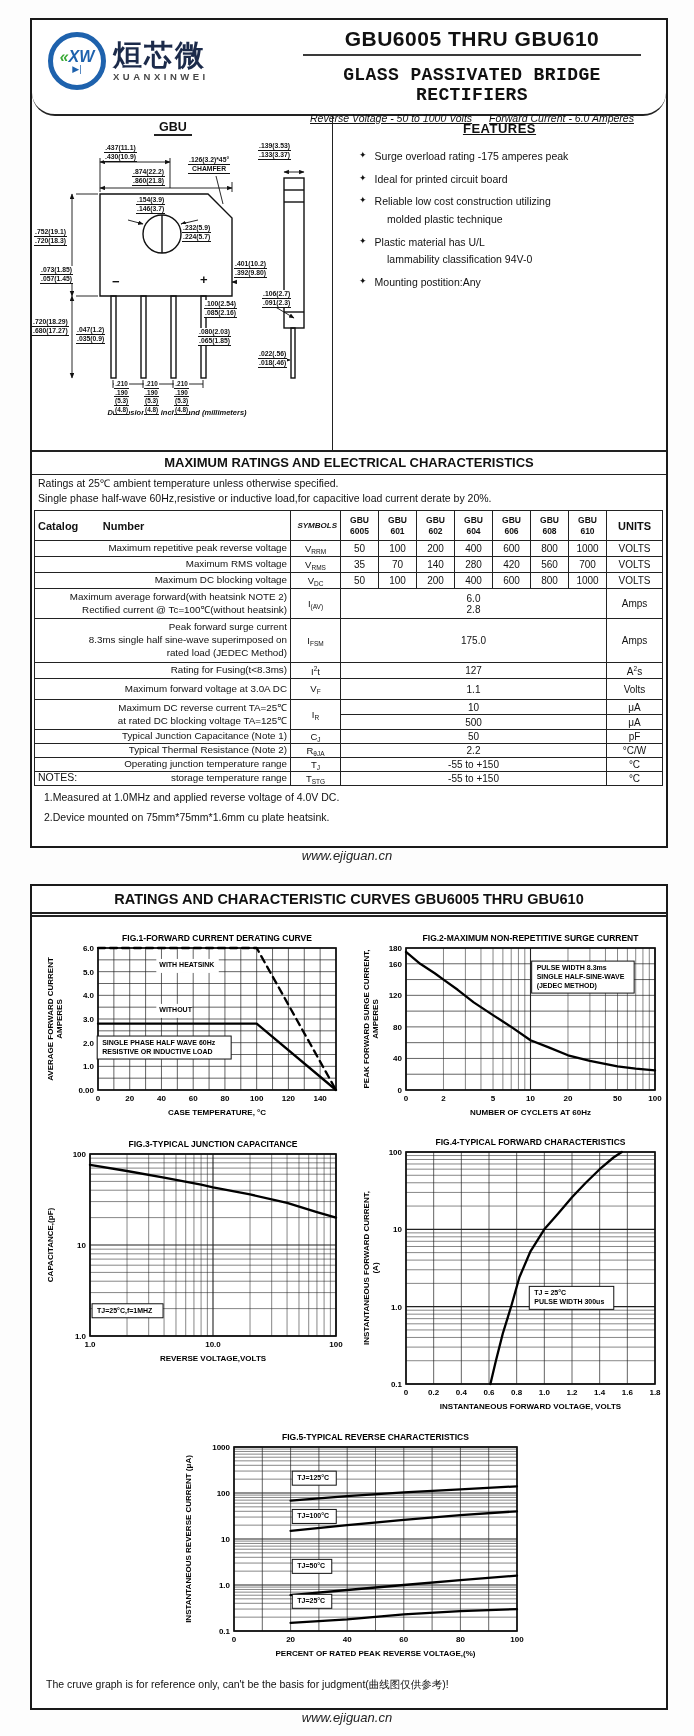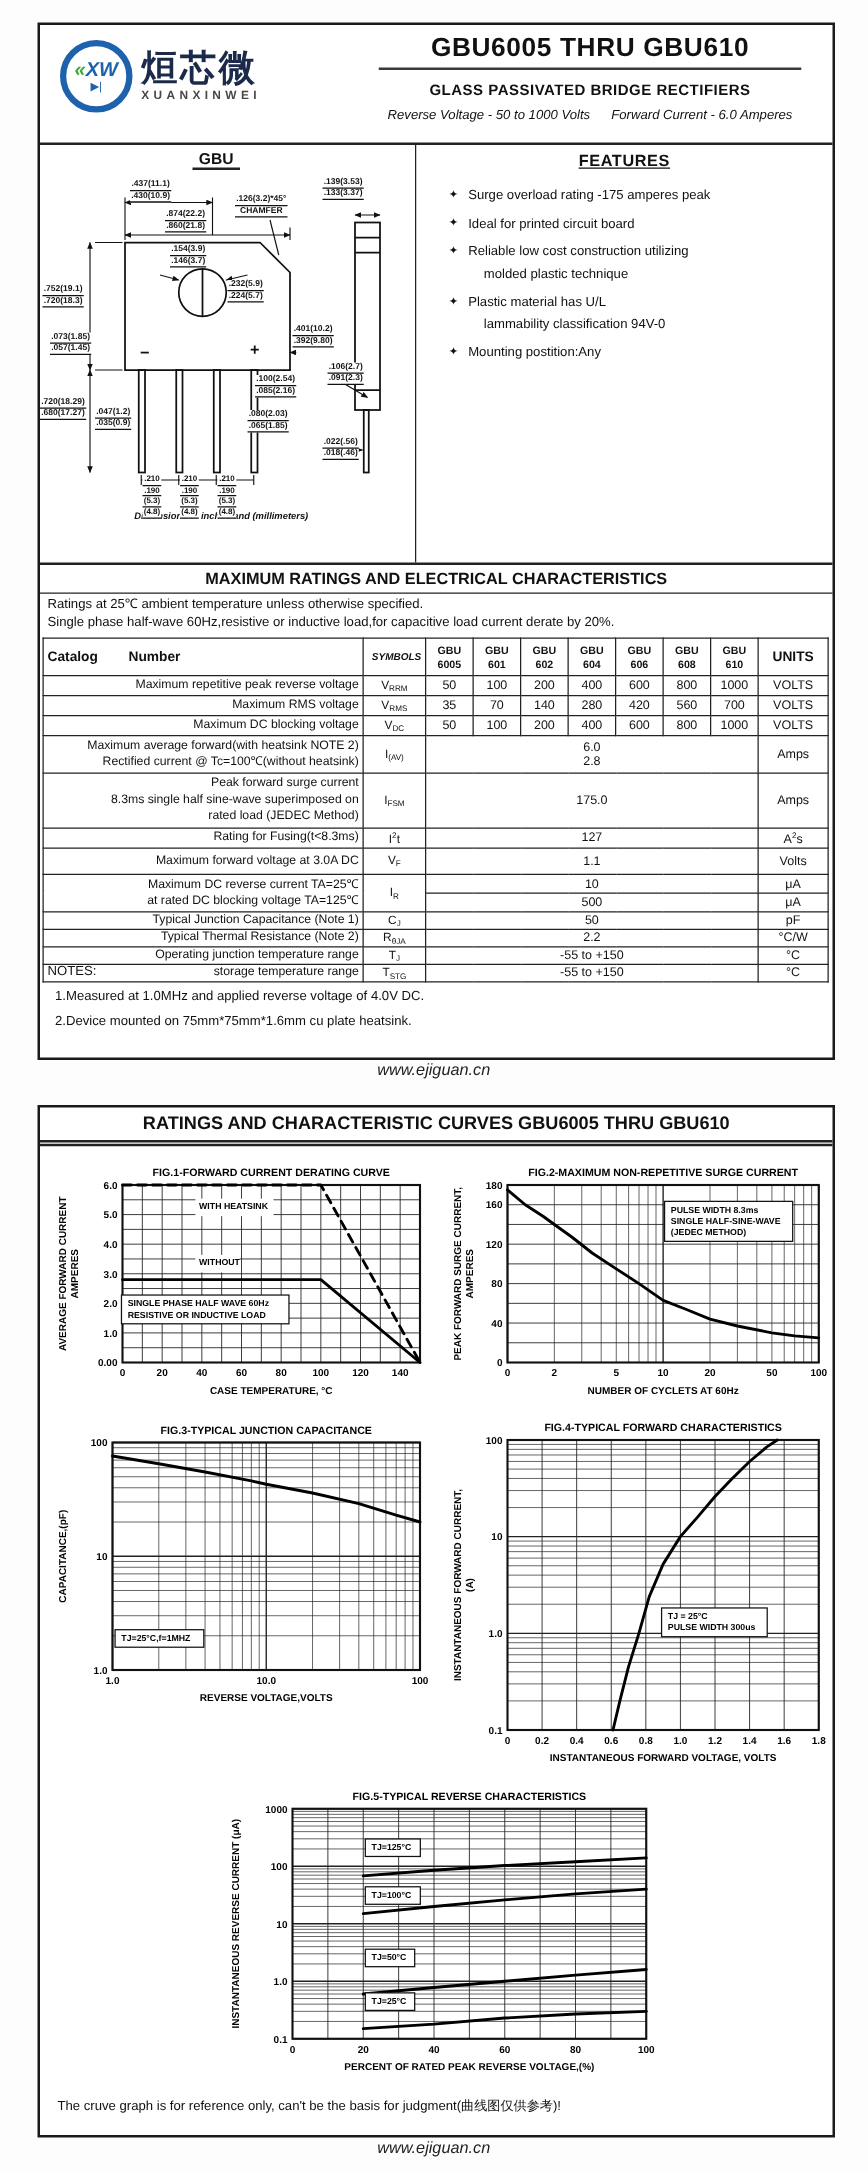--- a/index.html
+++ b/index.html
@@ -5,36 +5,36 @@
   html,body{margin:0;padding:0;}
   body{width:694px;height:1736px;position:relative;background:#fdfdfd;
        font-family:"Liberation Sans",sans-serif;color:#111;overflow:hidden;}
   .pagebox{position:absolute;left:30px;width:634px;border:2px solid #1a1a1a;background:#fff;}
   #box1{top:18px;height:826px;}
   #box2{top:884px;height:822px;}
   .site{position:absolute;left:0;right:0;text-align:center;font-size:13px;color:#222;font-style:italic;}
   #site1{top:848px;} #site2{top:1710px;}
 
   
-  #hdr{position:absolute;top:0;left:0;right:0;height:94px;border-bottom:2px solid #222;}
+  #hdr{position:absolute;top:0;left:0;right:0;height:94px;border-bottom:2px solid #222;border-radius:23px;}
   .logo{position:absolute;left:16px;top:12px;display:flex;align-items:center;}
   .logo-circle{width:58px;height:58px;border:5px solid #1e62ad;border-radius:50%;
     display:flex;flex-direction:column;align-items:center;justify-content:center;box-sizing:border-box;}
   .logo-xwrap{font-weight:bold;font-style:italic;font-size:16px;color:#1e62ad;line-height:1;}
   .logo-arr{color:#3aaa35;font-weight:bold;}
   .logo-diode{font-size:9px;color:#1e62ad;line-height:1;}
   .logo-text{margin-left:7px;}
   .logo-cn{font-size:29px;font-weight:bold;color:#1b2a4a;letter-spacing:2px;line-height:1.05;}
   .logo-en{font-size:9.5px;letter-spacing:3.5px;color:#474747;font-weight:bold;}
   #titleblock{position:absolute;left:252px;right:6px;top:7px;text-align:center;}
   #doc-title{font-size:21px;font-weight:bold;letter-spacing:.5px;}
   .t-rule{height:2px;background:#3a3a3a;width:90%;margin:3px auto 9px;}
-  #doc-sub{font-size:12px;font-weight:bold;letter-spacing:.4px;}
+  #doc-sub{font-size:18px;font-weight:bold;letter-spacing:.4px;font-family:Liberation Mono, monospace;}
   #tagline{font-size:10.5px;font-style:italic;margin-top:7px;}
-  #tagline span{margin:4px 7px;}
+  #tagline span{margin:4px 7px;text-decoration:underline;}
 
   
   #drawing{position:absolute;top:96px;left:0;width:300px;height:334px;}
   #gbu-name{position:absolute;left:122px;top:4px;font-weight:bold;font-size:12.5px;
     border-bottom:2px solid #222;padding:0 5px;}
   #dwg-svg{position:absolute;left:0;top:16px;}
   .dim{position:absolute;font-size:6.8px;font-weight:bold;background:#fff;line-height:1.2;z-index:3;}
   .dim div{border-bottom:1px solid #111;padding:0 1px;text-align:center;white-space:nowrap;}
   .dim.p4{font-size:6.4px;}
   .polemark{position:absolute;font-size:13px;font-weight:bold;z-index:3;}

